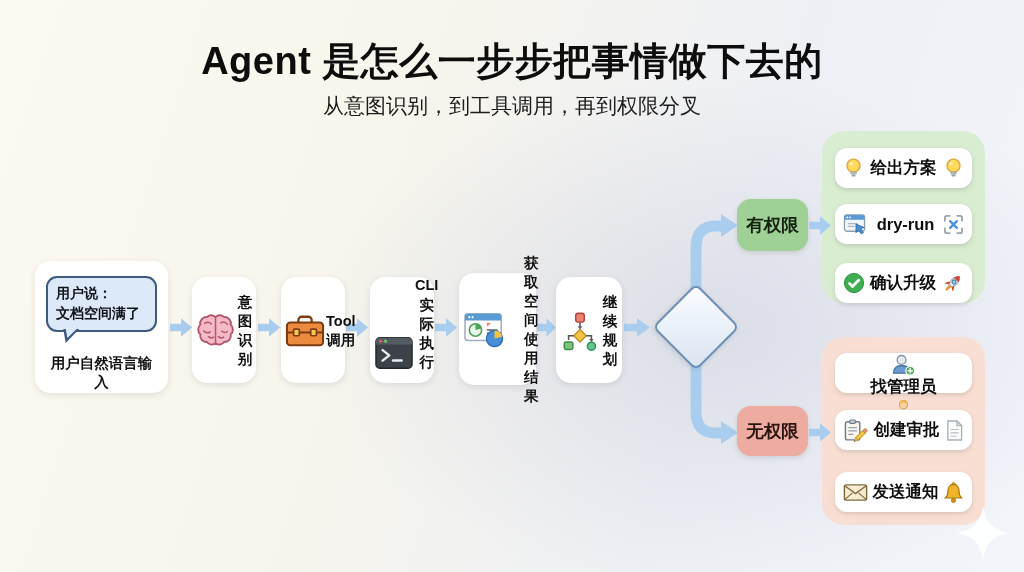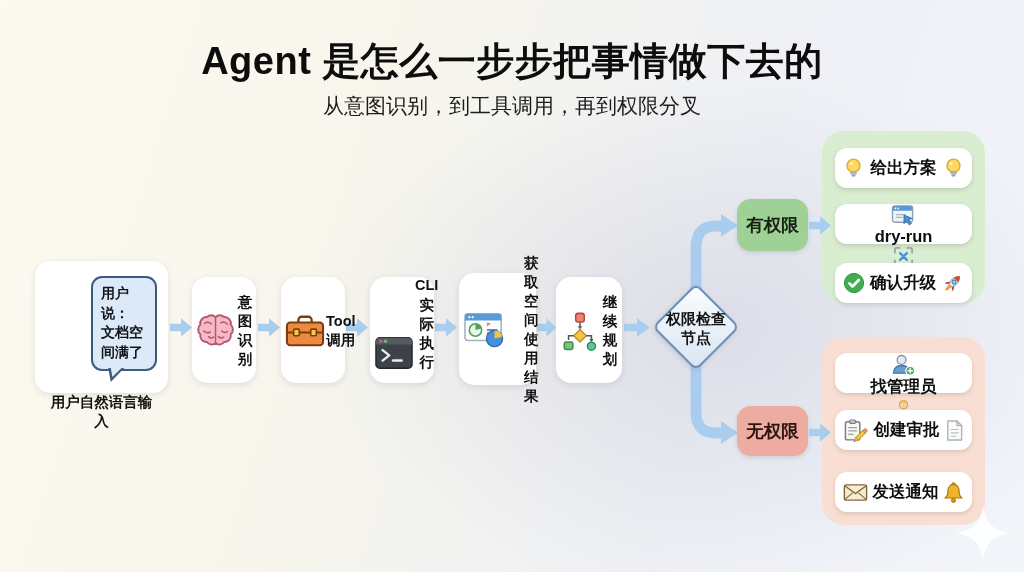--- a/index.html
+++ b/index.html
@@ -19,21 +19,21 @@
     position:absolute; top:92px; left:0; width:100%; text-align:center;
     font-size:21px; font-weight:500; color:#1c1c1c;
   }
   .node {
     position:absolute; background:#fff; border-radius:15px;
     box-shadow:0 2px 6px rgba(80,80,90,0.14);
   }
   .input-node { left:35px; top:261px; width:133px; height:132px; padding:15px 11px 12px; }
   .bubble {
     position:relative; background:#dce9f8; border:2.5px solid #3d5a80; border-radius:11px;
-    padding:6px 8px 7px; font-size:14px; font-weight:700; line-height:1.4; color:#101418;margin-left:45px;
+    padding:6px 8px 7px; font-size:14px; font-weight:700; line-height:1.4; color:#101418;
   }
   .bubble .tail-b { position:absolute; left:13px; bottom:-13px; width:0; height:0;
     border-left:7px solid transparent; border-right:9px solid transparent; border-top:14px solid #3d5a80;
     transform:skewX(-18deg); }
   .bubble .tail-f { position:absolute; left:16px; bottom:-8px; width:0; height:0;
     border-left:5px solid transparent; border-right:7px solid transparent; border-top:10px solid #dce9f8;
     transform:skewX(-18deg); }
   .input-label { margin-top:22px; text-align:center; font-size:14.5px; font-weight:800; }
   .stepnode {
     display:flex; flex-direction:row; align-items:center; justify-content:space-between;
@@ -185,24 +185,20 @@
         <rect x="5.5" y="32.5" width="9" height="8" rx="1.8" fill="#7cc47e" stroke="#3f8f45" stroke-width="1.6"></rect>
         <circle cx="34" cy="37" r="4.2" fill="#62c78f" stroke="#2f8f5b" stroke-width="1.6"></circle>
       </svg>
     </span>
     <div class="steplabel">
       <div>继续规划</div>
     </div>
   </div>
 
   <div class="diamond-shape"></div>
-  <div class="diamond-label">
-    <div>权限检查</div>
-    <div>节点</div>
-  </div>
 
   <div class="branchbox branch-granted">有权限</div>
   <div class="branchbox branch-denied">无权限</div>
 
   <div class="harrow" style="left:809px; top:214px; z-index:2;"></div>
   <div class="harrow" style="left:809px; top:421px; z-index:2;"></div>
 
   <div class="panel panel-granted">
     <div class="pill" style="top:17px;">
       <span class="picon">
@@ -216,21 +212,21 @@
       <span class="plabel">给出方案</span>
       <span class="picon">
         <svg viewBox="0 0 22 24" width="21" height="23">
           <circle cx="11" cy="9" r="6.8" fill="#ffd95e" stroke="#dca73d" stroke-width="1.4"></circle>
           <circle cx="8.6" cy="6.8" r="1.7" fill="#fff2bf"></circle>
           <rect x="8" y="15.6" width="6" height="2.2" rx="0.9" fill="#b9c2ca" stroke="#98a1a9" stroke-width="0.8"></rect>
           <rect x="8.8" y="18.4" width="4.4" height="1.9" rx="0.9" fill="#98a1a9"></rect>
         </svg>
       </span>
     </div>
-    <div class="pill" style="top:73px;flex-direction:column;">
+    <div class="pill" style="top:73px;">
       <span class="picon">
         <svg viewBox="0 0 26 24" width="25" height="23">
           <rect x="1.5" y="2" width="21" height="17" rx="2.5" fill="#f2f5f8" stroke="#8fa0ae" stroke-width="1.4"></rect>
           <path d="M1.5 4.5 a2.5 2.5 0 0 1 2.5 -2.5 h16 a2.5 2.5 0 0 1 2.5 2.5 v2.5 H1.5 Z" fill="#5b9bd5"></path>
           <circle cx="4.5" cy="4.6" r="0.9" fill="#fff"></circle>
             <circle cx="7.3" cy="4.6" r="0.9" fill="#fff"></circle>
           <path d="M5 11 h10 M5 14 h7" stroke="#aab6c0" stroke-width="1.3"></path>
           <path d="M13.5 11.5 l8.5 3.6 -3.6 1.2 2.9 4 -2.3 1.6 -2.9 -4.1 -2.6 2.8 Z" fill="#4a90d9" stroke="#2b5f9e" stroke-width="0.8"></path>
         </svg>
       </span>

